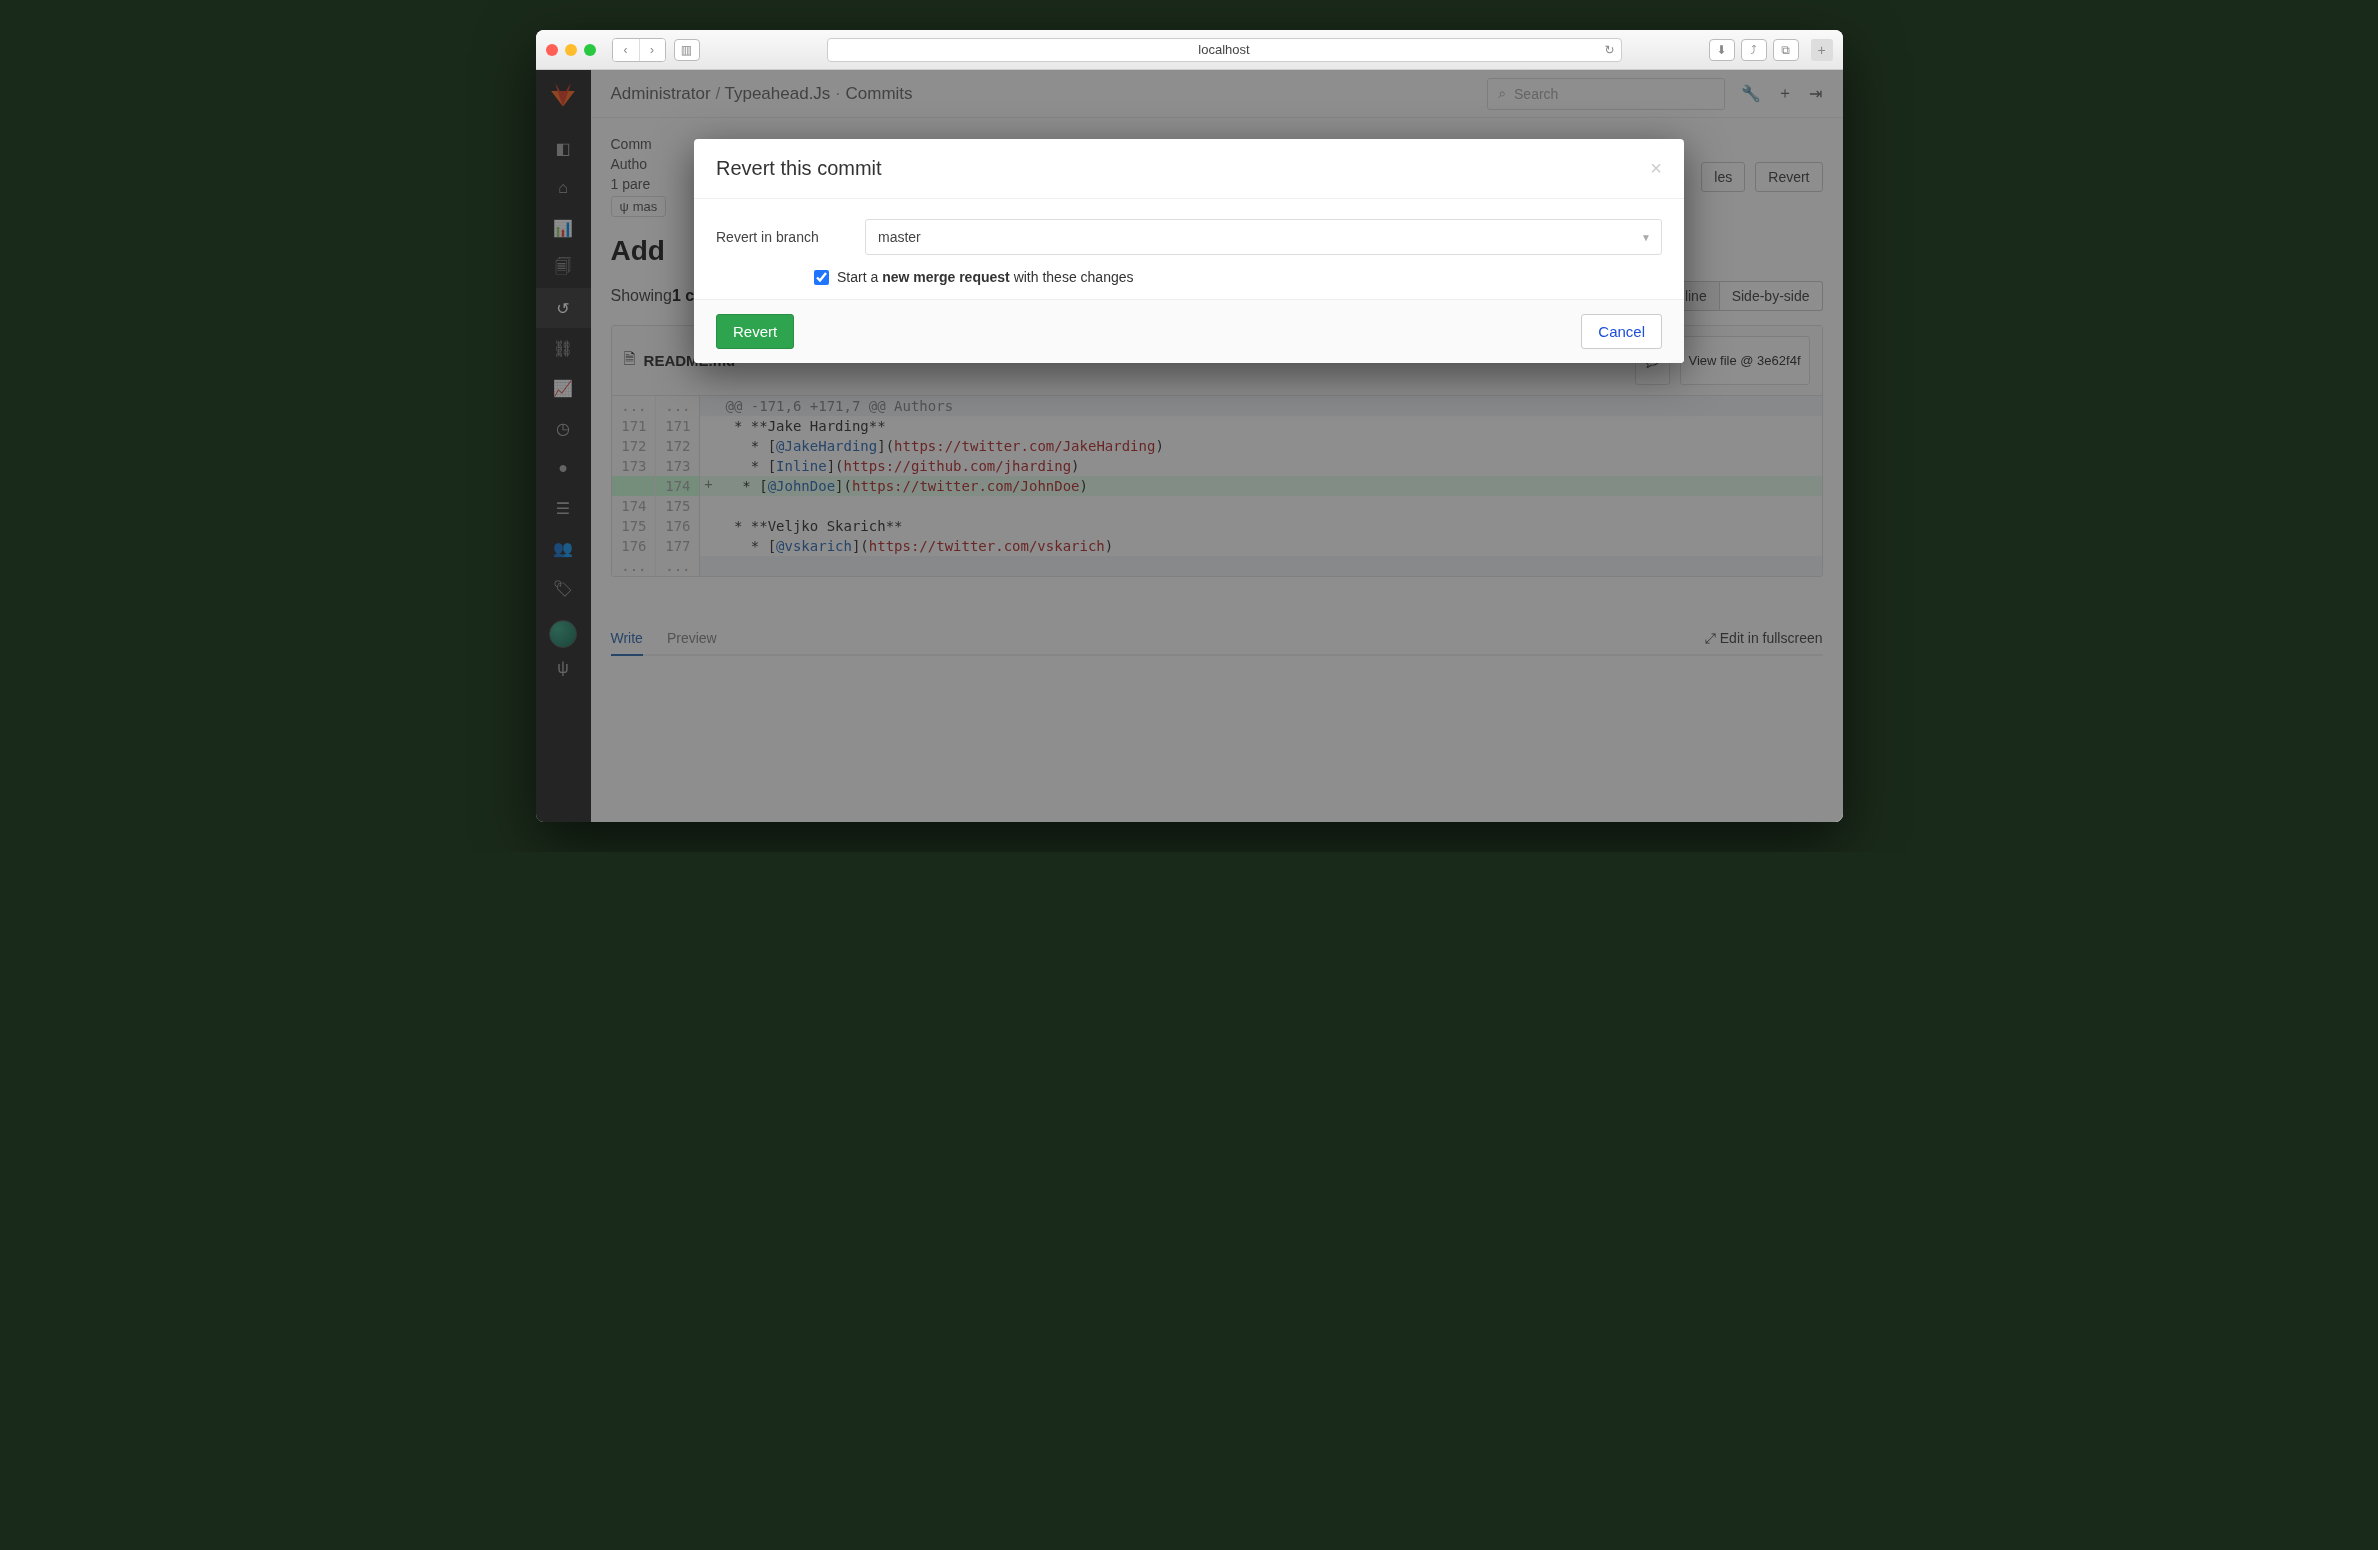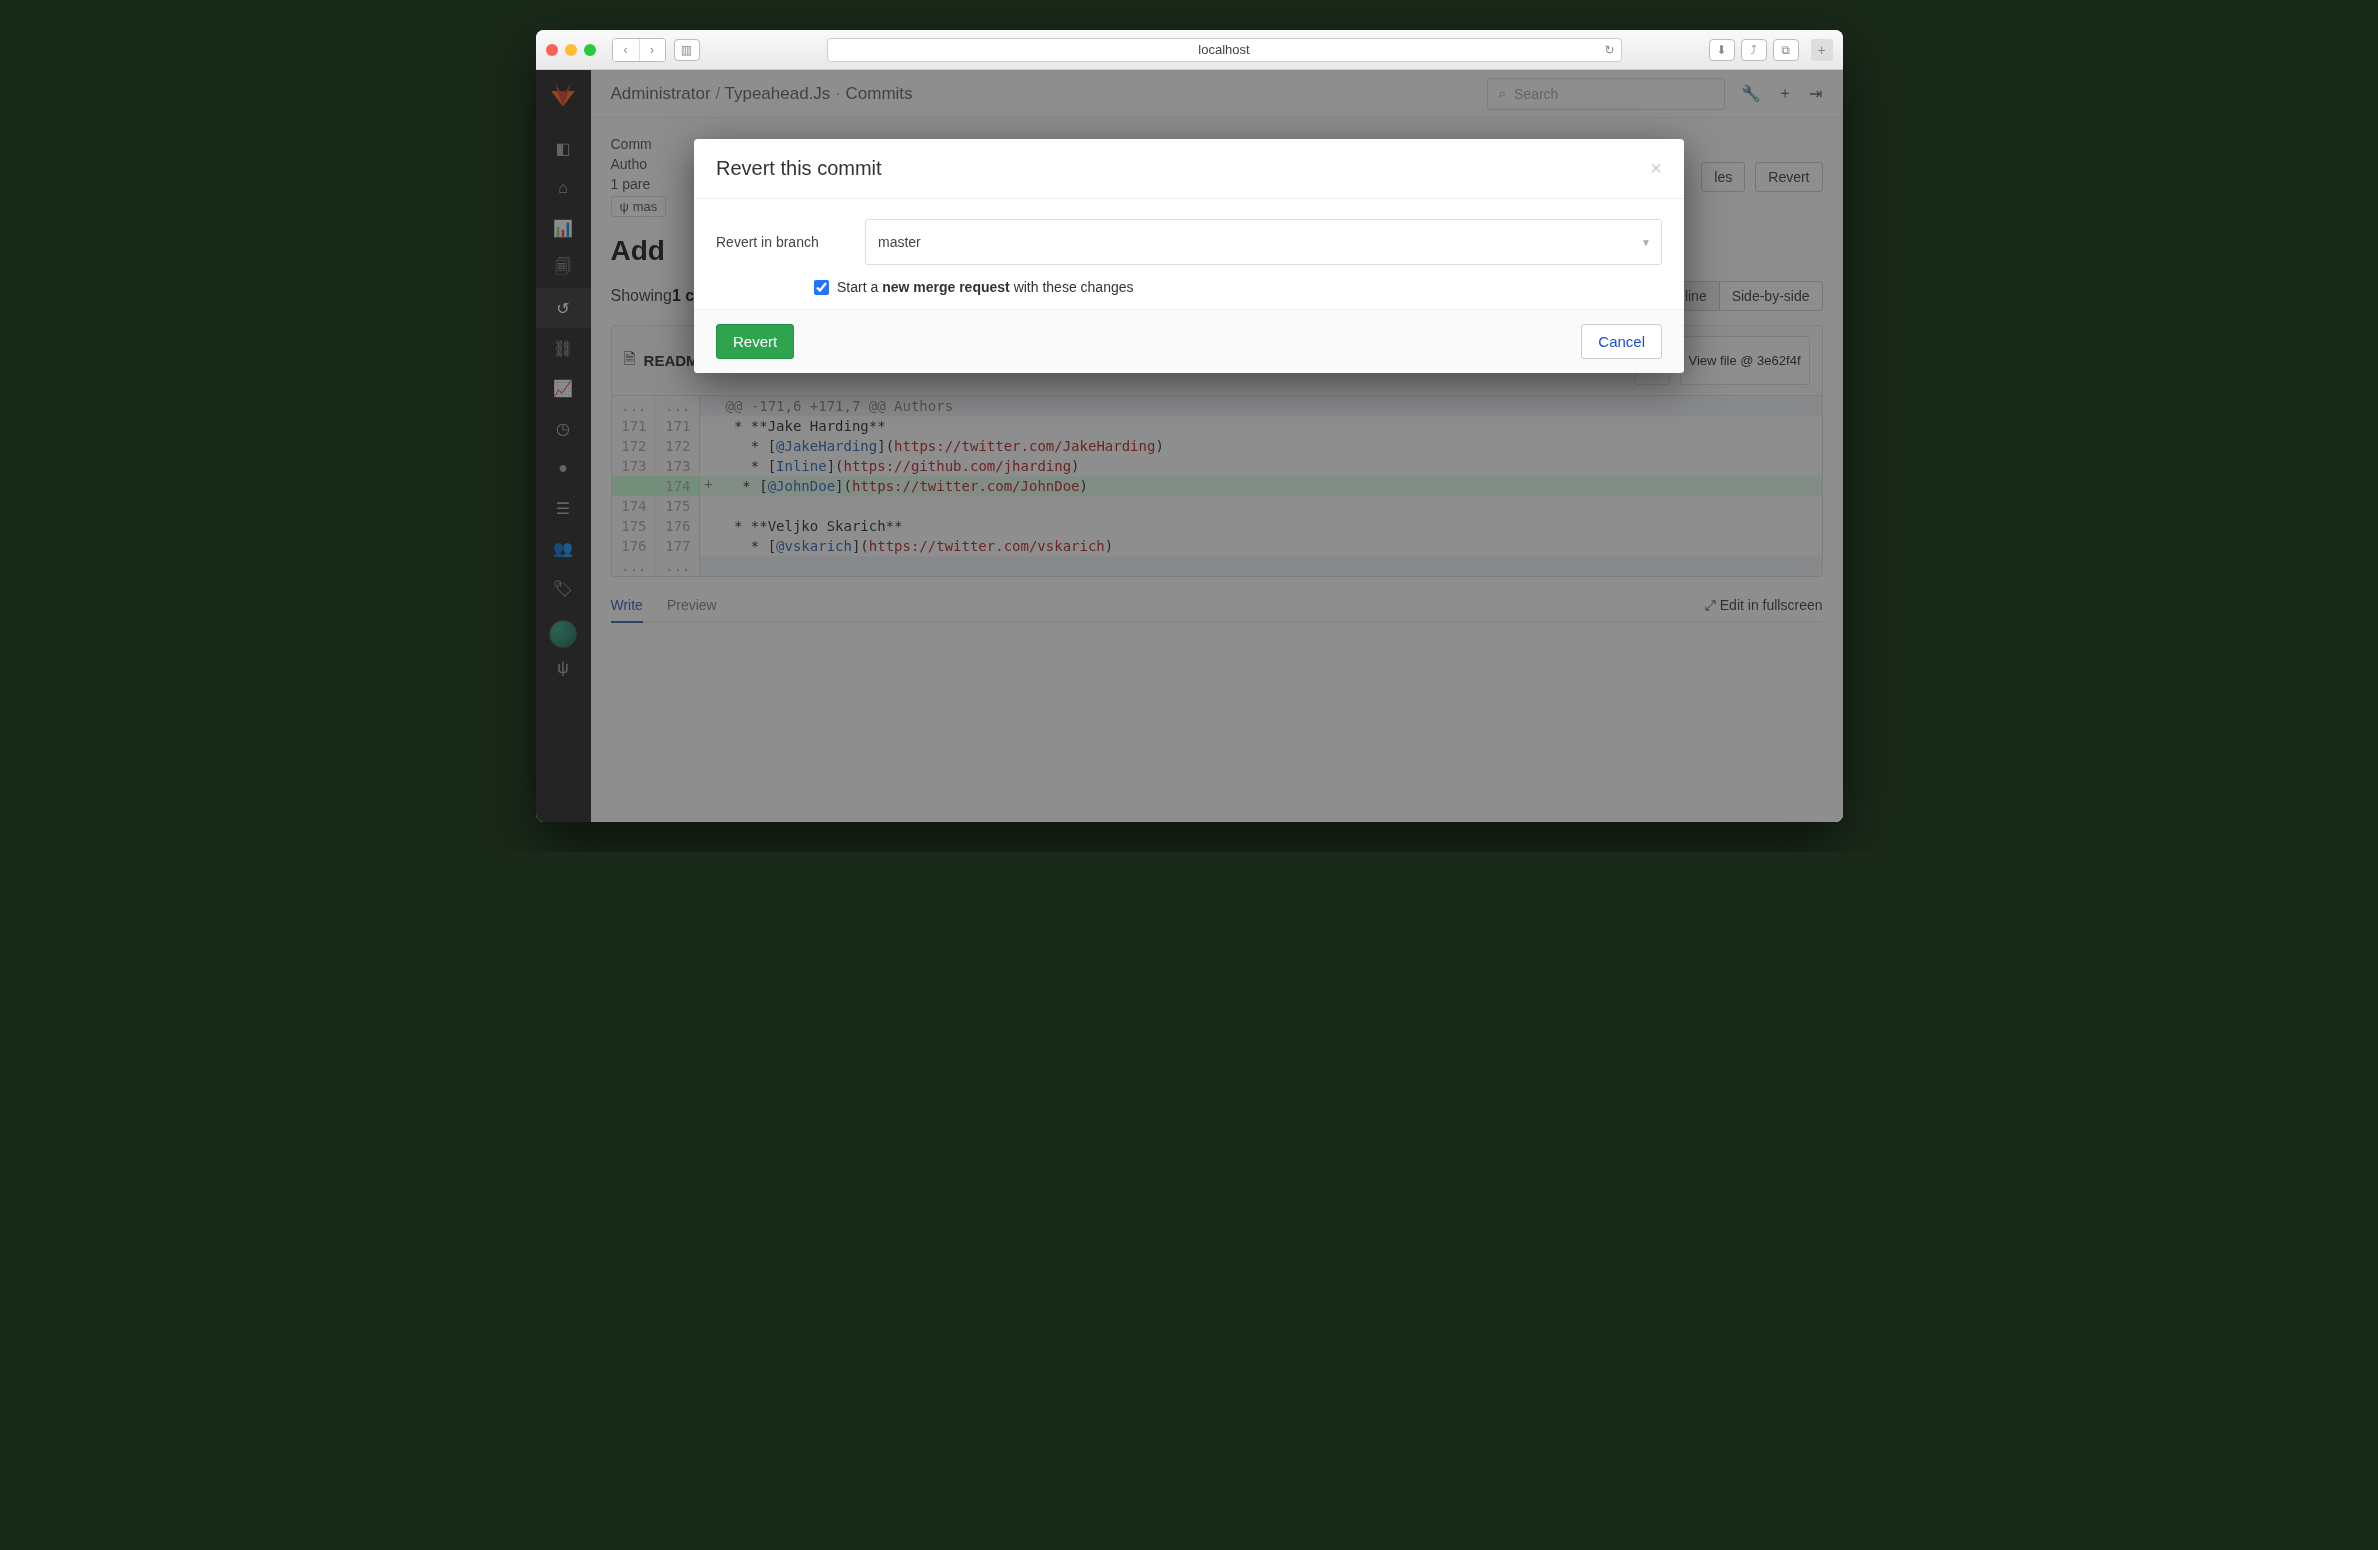--- a/index.html
+++ b/index.html
@@ -177,21 +177,21 @@
   .code { padding: 2px 8px; flex:1; color:#333; }
   .diff-row.hunk { background:#f3f5f8; color:#888; }
   .diff-row.hunk .code { color:#888; }
   .diff-row.add { background:#e6ffed; }
   .diff-row.add .ln, .diff-row.add .ln2 { background:#ccffd8; }
   .link-blue { color:#2e6db5; }
   .link-red { color:#b52e2e; }
   .editor-tabs {
     display:flex; align-items:center;
     border-bottom: 2px solid #eee;
-    margin-top: 12px;
+    margin-top: 45px;
     gap: 24px;
     position:relative;
   }
   .editor-tabs .tab { padding: 8px 0; color:#888; cursor:pointer; }
   .editor-tabs .tab.active { color:#306ab4; border-bottom: 2px solid #306ab4; margin-bottom:-2px; }
   .editor-tabs .fs { margin-left:auto; color:#444; font-size:14px; }
   .pill {
     border:1px solid #ddd; border-radius:3px; padding:2px 8px; font-size:13px; color:#555;
     display:inline-flex; align-items:center; gap:4px;
   }
@@ -219,21 +219,21 @@
     padding: 18px 22px;
     border-bottom: 1px solid #eee;
     display:flex; align-items:center;
     font-size: 20px; color:#333; font-weight:500;
   }
   .modal-header .close { margin-left:auto; color:#ccc; font-size:20px; cursor:pointer; }
   .modal-body { padding: 20px 22px 14px; }
   .form-row { display:flex; align-items:center; margin-bottom: 14px; }
   .form-row .label { width: 149px; color:#444; }
   .select {
-    flex:1; height:46px; border:1px solid #ddd; border-radius:3px;
+    flex:1; height:36px; border:1px solid #ddd; border-radius:3px;
     display:flex; align-items:center; padding:0 12px; color:#444;
     position:relative; background:#fff;
   }
   .select .caret { position:absolute; right:10px; color:#aaa; font-size:10px; }
   .check-row { display:flex; align-items:center; gap:8px; margin-left:98px; color:#333; }
   .check-row input { width:15px; height:15px; accent-color:#1f75fe; }
   .modal-footer {
     padding: 14px 22px;
     border-top: 1px solid #eee;
     background: #fafafa;

